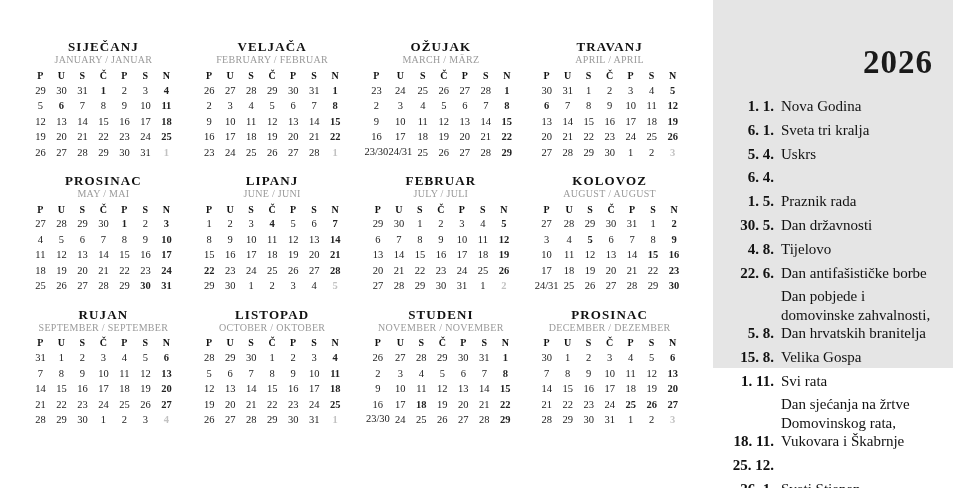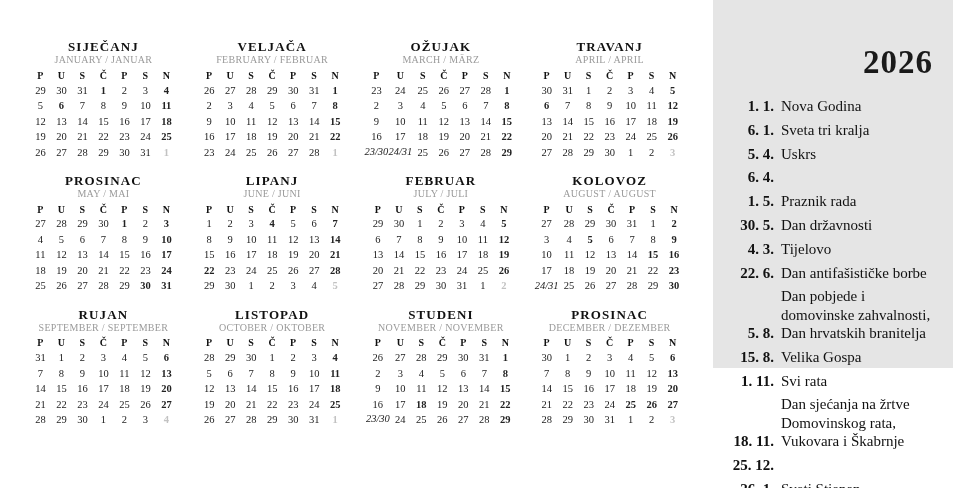--- a/index.html
+++ b/index.html
@@ -130,21 +130,20 @@
     font-weight: bold;
   }
   td.hol {
     font-weight: bold;
     color: #111;
   }
   td.dbl {
     font-size: 7.5px;
     color: #222;
     line-height: 1;
-    font-style: italic;
   }
 </style>
 </head>
 <body>
 
 <div class="page">
 
   <div class="cal-area">
     <div class="months" id="months-container">
         <div class="month">
@@ -938,21 +937,21 @@
         </div>
         <div class="hol-row">
           <div class="hol-date">1. 5.</div>
           <div class="hol-name">Praznik rada</div>
         </div>
         <div class="hol-row">
           <div class="hol-date">30. 5.</div>
           <div class="hol-name">Dan državnosti</div>
         </div>
         <div class="hol-row">
-          <div class="hol-date">4. 3.</div>
+          <div class="hol-date">4. 8.</div>
           <div class="hol-name">Tijelovo</div>
         </div>
         <div class="hol-row">
           <div class="hol-date">22. 6.</div>
           <div class="hol-name">Dan antifašističke borbe</div>
         </div>
         <div class="hol-row">
           <div class="hol-date">5. 8.</div>
           <div class="hol-name">Dan pobjede i domovinske zahvalnosti, Dan hrvatskih branitelja</div>
         </div>

